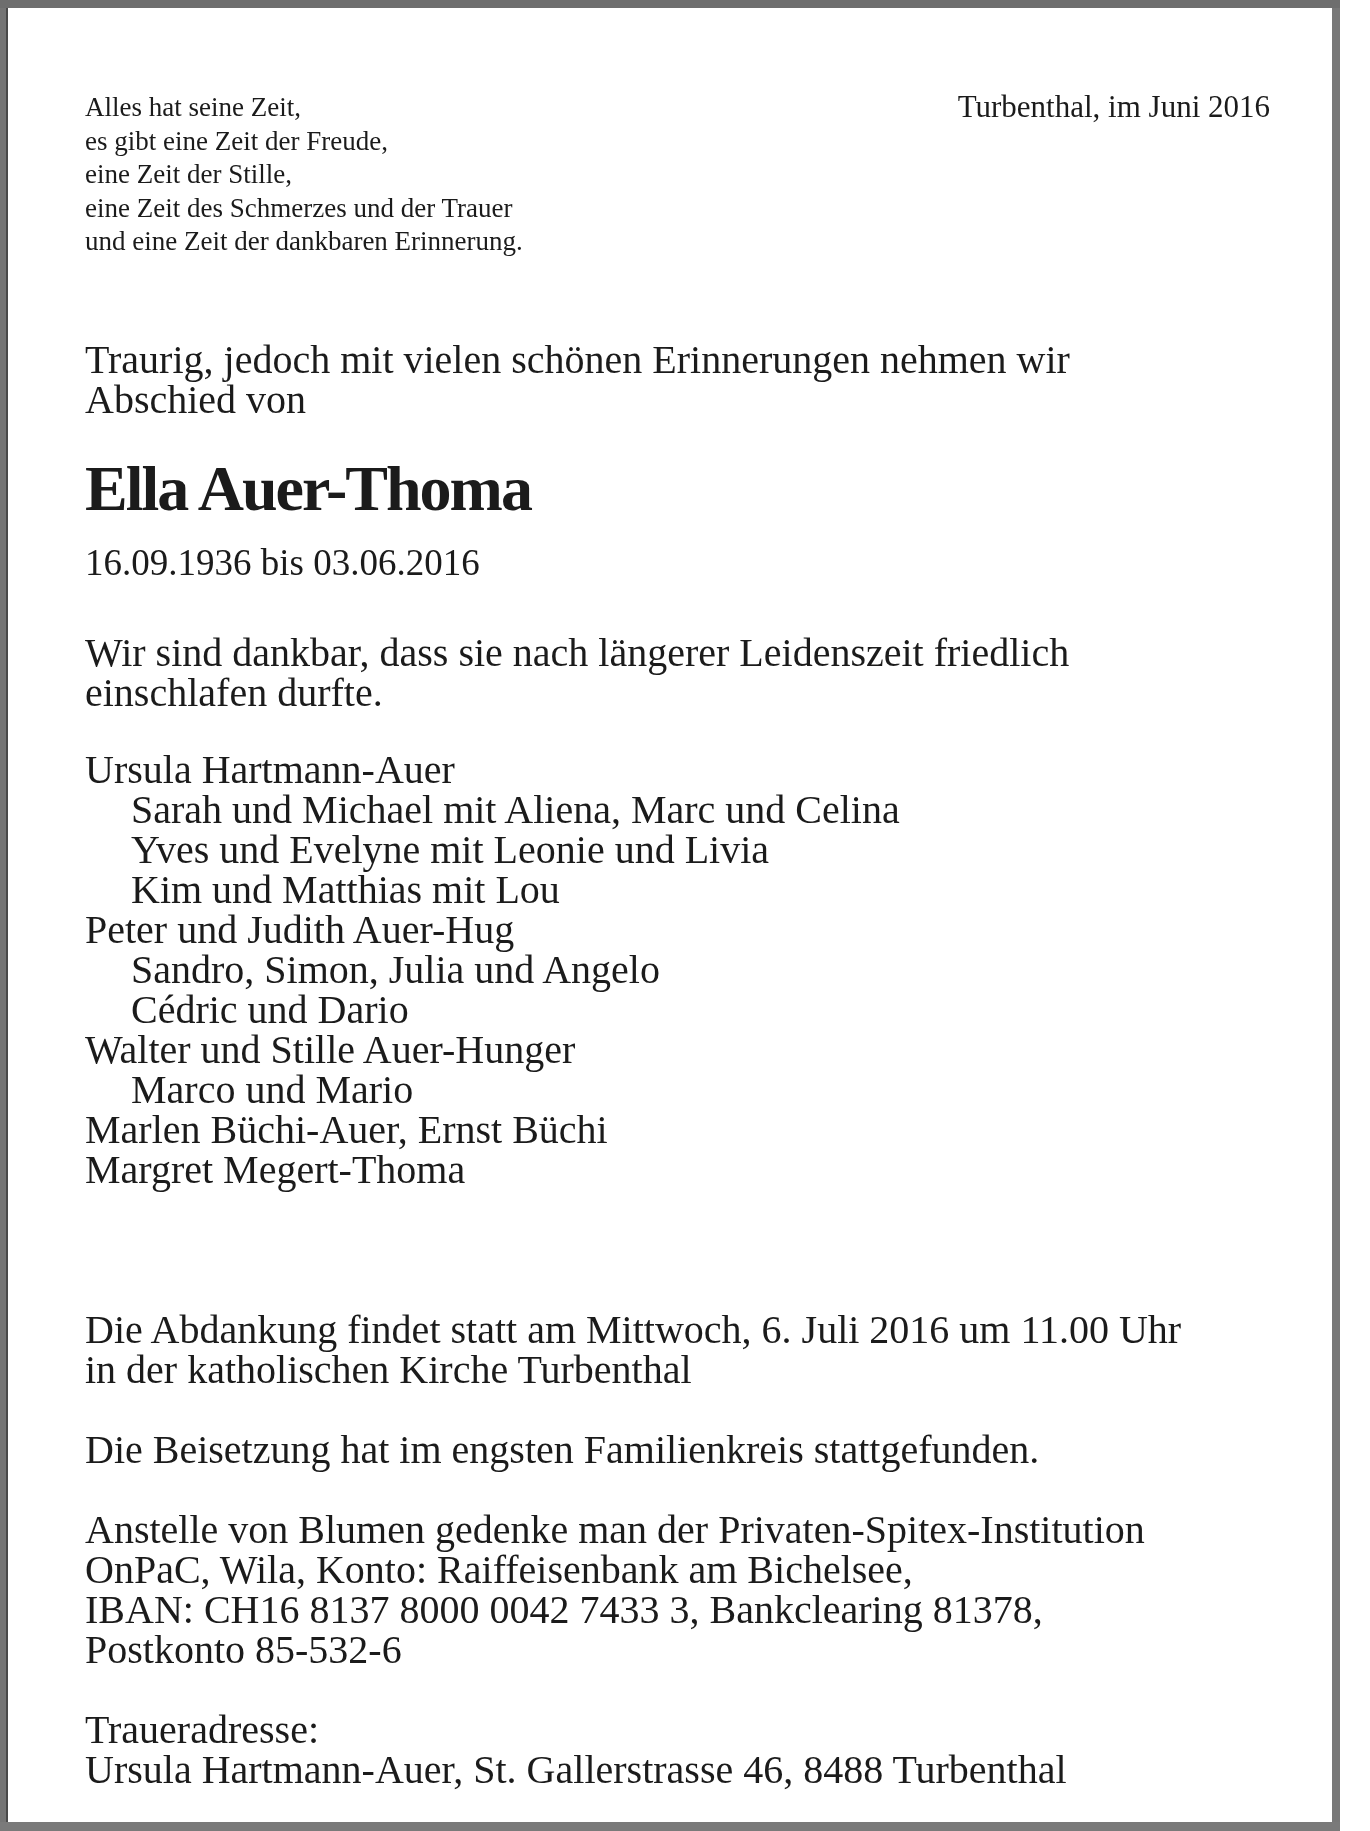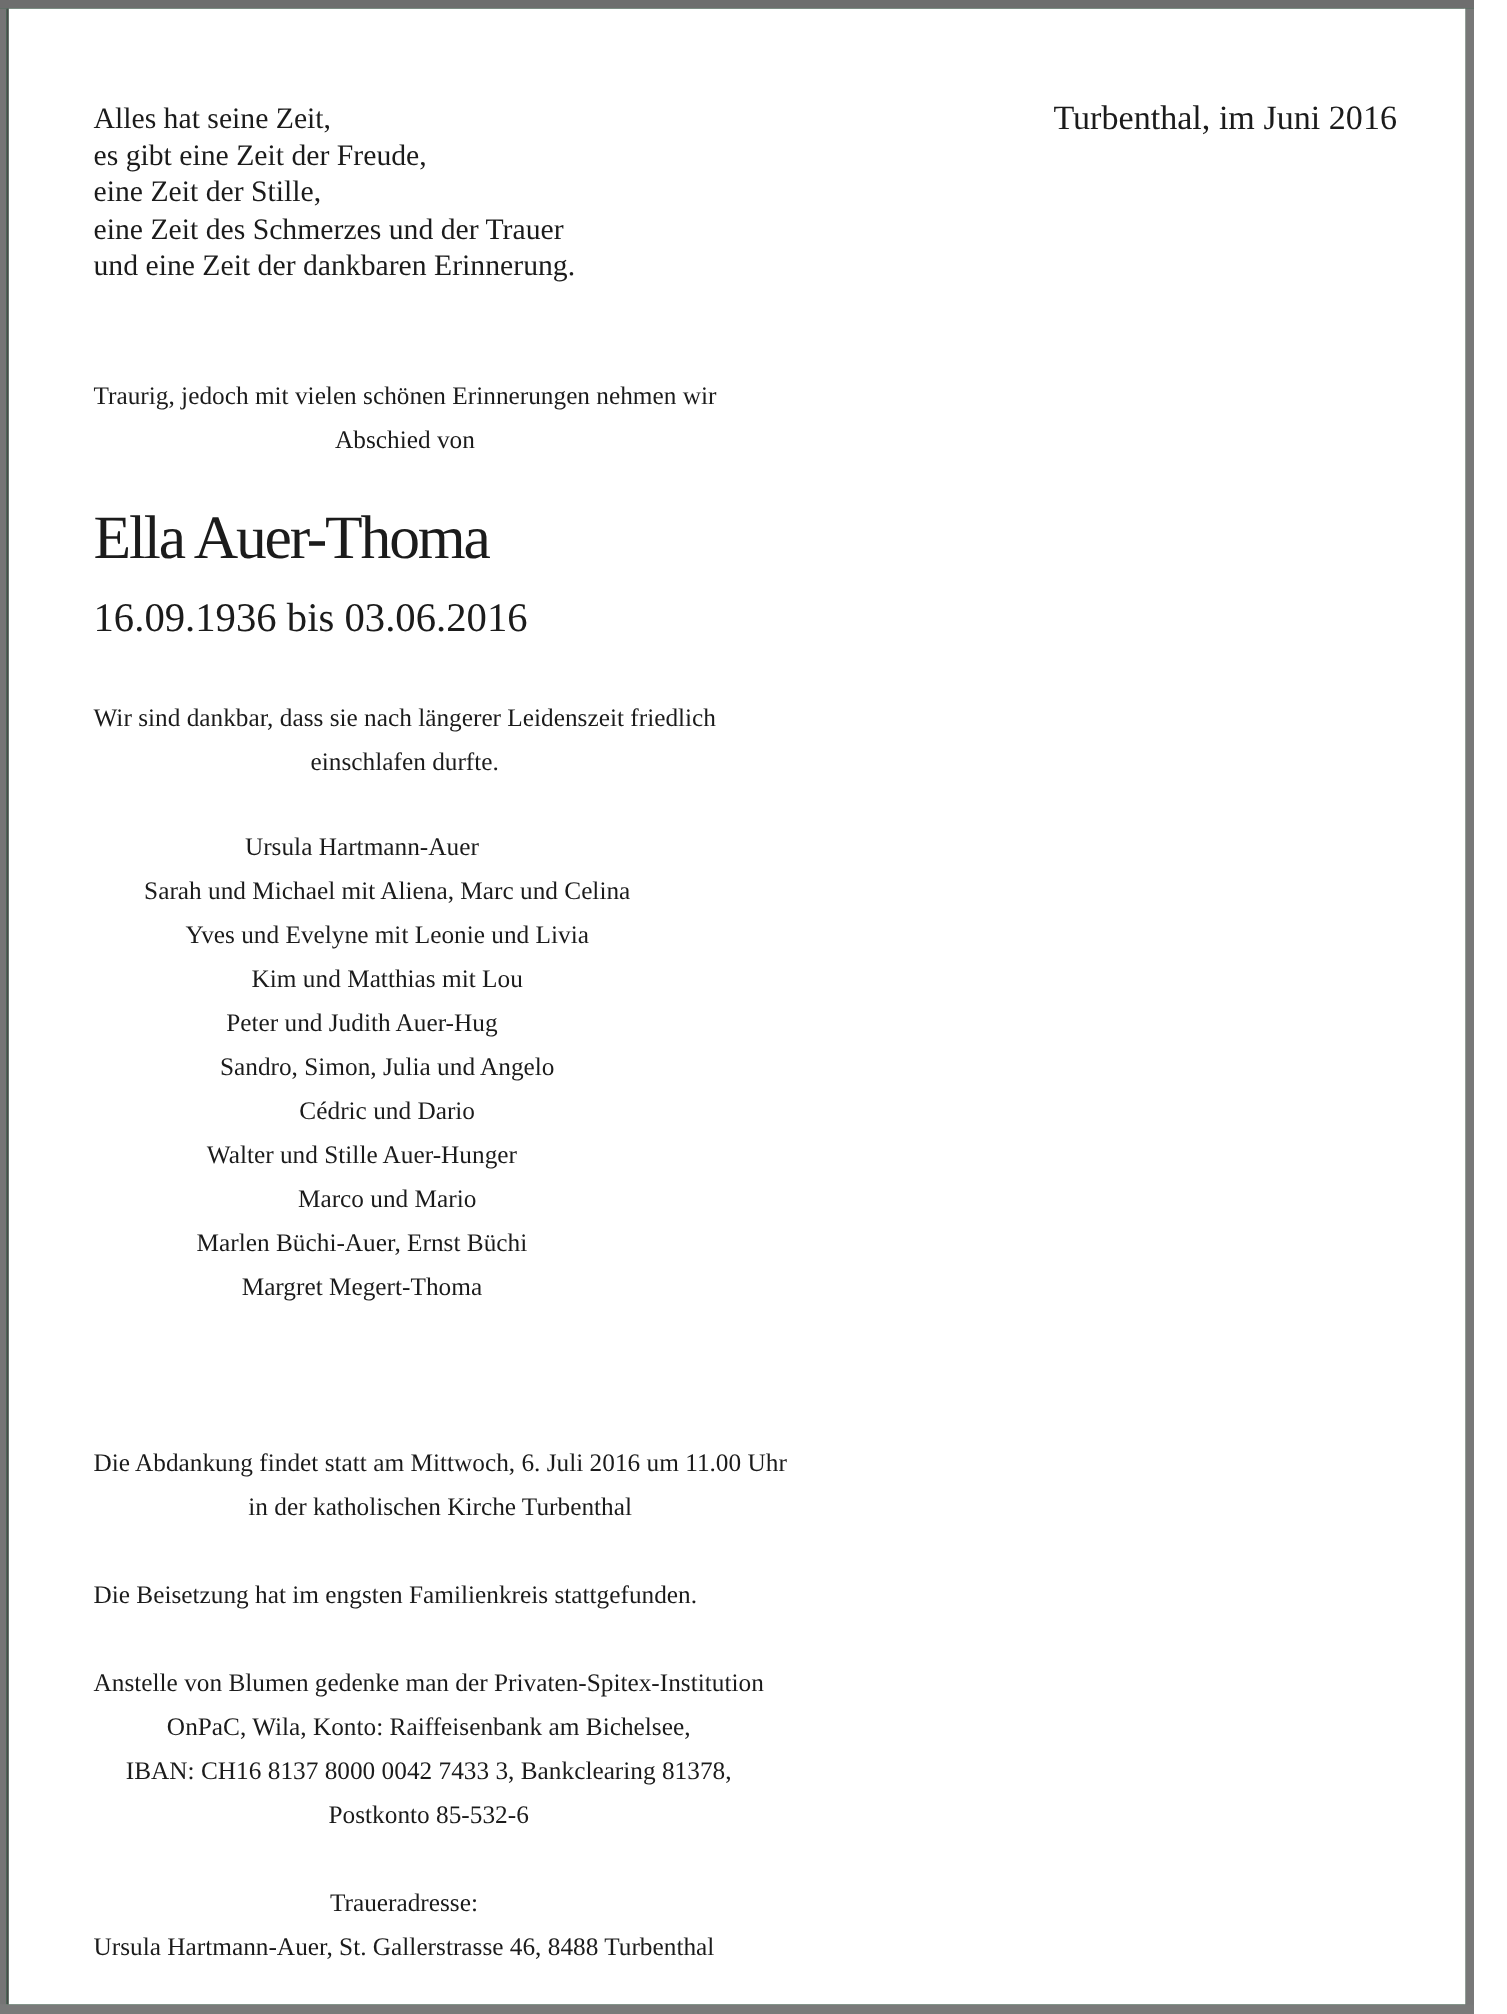--- a/index.html
+++ b/index.html
@@ -30,26 +30,26 @@
   .indent { padding-left: 46px; }
 
   .poem {
     top: 83px;
     font-size: 27px; line-height: 33.5px;
   }
   .place-date {
     position: absolute; top: 79px; right: 62px;
     font-size: 31px; line-height: 40px; white-space: nowrap;
   }
-  .body-text { font-size: 23px; line-height: 40px; text-align: center; }
+  .body-text { font-size: 40px; line-height: 40px; }
 
   .intro     { top: 332px; }
   .name {
     top: 439px;
-    font-size: 56px; line-height: 84px; font-weight: normal;
+    font-size: 64px; line-height: 84px; font-weight: bold;
     letter-spacing: -2px; white-space: nowrap; text-align: right;
   }
   .life-dates { top: 535px; font-size: 37px; line-height: 40px; white-space: nowrap; }
   .message   { top: 625px; }
   .family    { top: 742px; }
   .service   { top: 1302px; }
   .burial    { top: 1422px; }
   .donations { top: 1502px; }
   .mourning  { top: 1702px; }
 </style>

